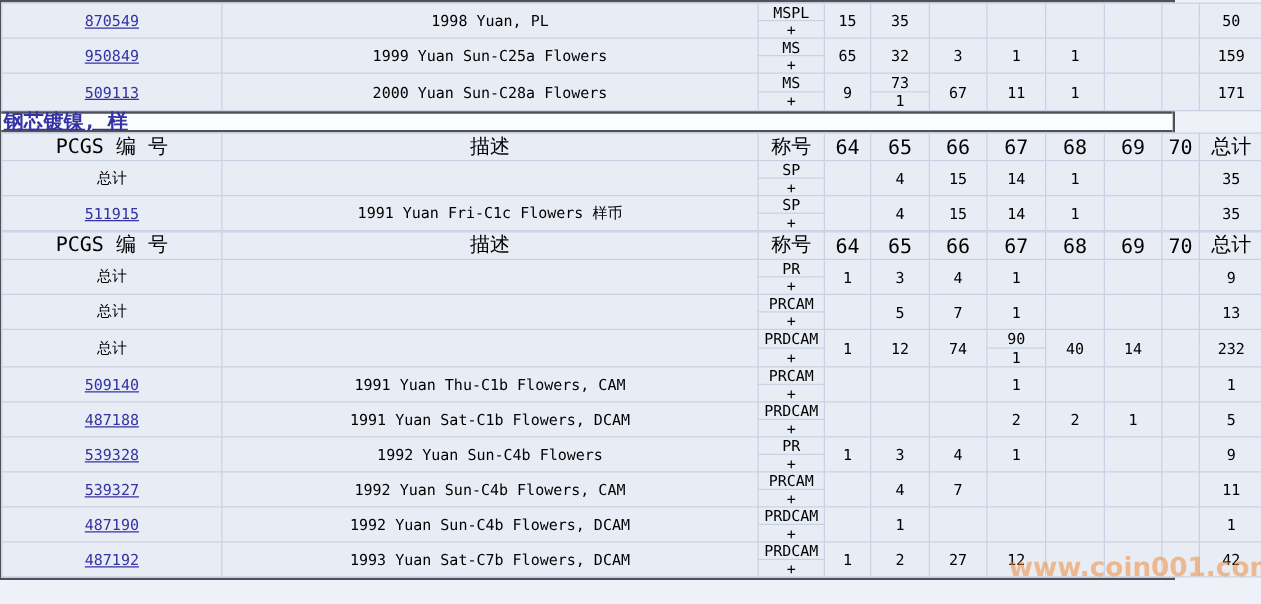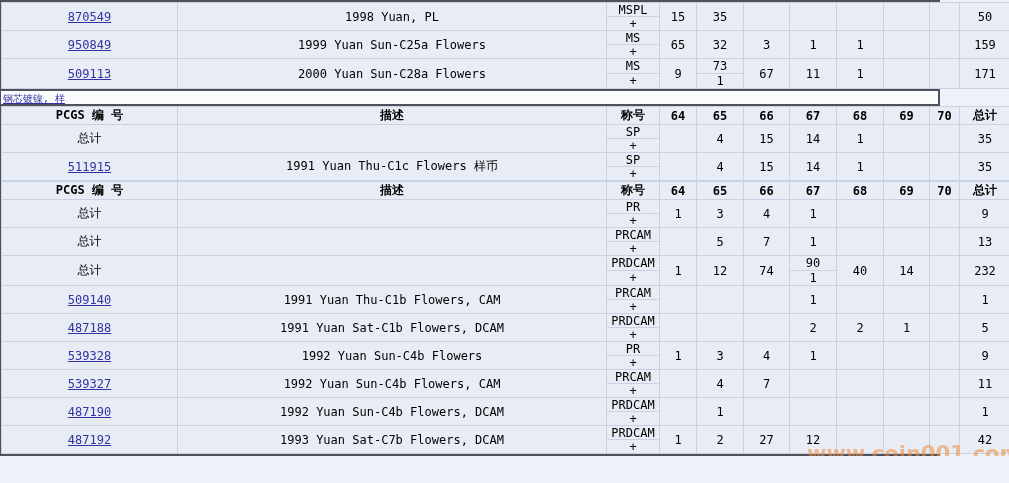--- a/index.html
+++ b/index.html
@@ -3,26 +3,26 @@
 <meta charset="utf-8">
 <style>
   html,body{margin:0;padding:0;background:#eef1f8;}
   body{width:1009px;font-family:"DejaVu Sans Mono","DejaVu Sans",monospace;-webkit-font-smoothing:none;}
   #page{position:relative;width:940px;border-left:1px solid #50505a;border-right:2px solid #50505a;border-top:2px solid #50505a;border-bottom:2px solid #50505a;box-sizing:border-box;background:#e8ecf5;}
   table.pop{border-collapse:collapse;table-layout:fixed;width:1006px;background:#e8ecf5;}
   table.pop td, table.pop th{border:1px solid #c9d2e2;padding:0;margin:0;overflow:hidden;white-space:nowrap;
       font-size:12px;color:#000;text-align:center;vertical-align:middle;font-weight:normal;}
   table.pop tr.sub{height:14px;}
   table.pop tr.hdr{height:16px;}
-  table.pop tr.hdr th{font-weight:bold;font-size:12px;background:#e8ecf5;}
+  table.pop tr.hdr th{font-weight:normal;font-size:16px;background:#e8ecf5;}
   td.grade, td.plus{font-size:10px;line-height:10px;}
   td.num{font-size:12px;}
   .section-title{background:#fbfcfe;border-top:2px solid #50505a;border-bottom:2px solid #50505a;
       height:13px;line-height:12px;padding-left:2px;}
-  .section-title a{font-size:10px;font-weight:normal;}
+  .section-title a{font-size:16px;font-weight:bold;}
   a.lnk{color:#3333a3;text-decoration:underline;cursor:pointer;}
   .pcgs-plain{color:#000;}
   #watermark{position:absolute;left:806px;top:440px;width:200px;font-family:"DejaVu Sans",sans-serif;
       font-size:21px;font-weight:bold;letter-spacing:0px;color:#f08c3c;opacity:0.55;pointer-events:none;z-index:5;}
 </style>
 </head>
 <body>
 
 <div id="page">
   <div id="sections-root">
@@ -132,21 +132,21 @@
             <td class="num" rowspan="2">1</td>
             <td class="num" rowspan="2"></td>
             <td class="num" rowspan="2"></td>
             <td class="num" rowspan="2">35</td>
           </tr>
           <tr class="sub">
             <td class="plus">+</td>
           </tr>
           <tr class="sub">
             <td rowspan="2"><a class="lnk" href="#">511915</a></td>
-            <td rowspan="2">1991 Yuan Thu-C1c Flowers 样币</td>
+            <td rowspan="2">1991 Yuan Fri-C1c Flowers 样币</td>
             <td class="grade">SP</td>
             <td class="num" rowspan="2"></td>
             <td class="num" rowspan="2">4</td>
             <td class="num" rowspan="2">15</td>
             <td class="num" rowspan="2">14</td>
             <td class="num" rowspan="2">1</td>
             <td class="num" rowspan="2"></td>
             <td class="num" rowspan="2"></td>
             <td class="num" rowspan="2">35</td>
           </tr>

